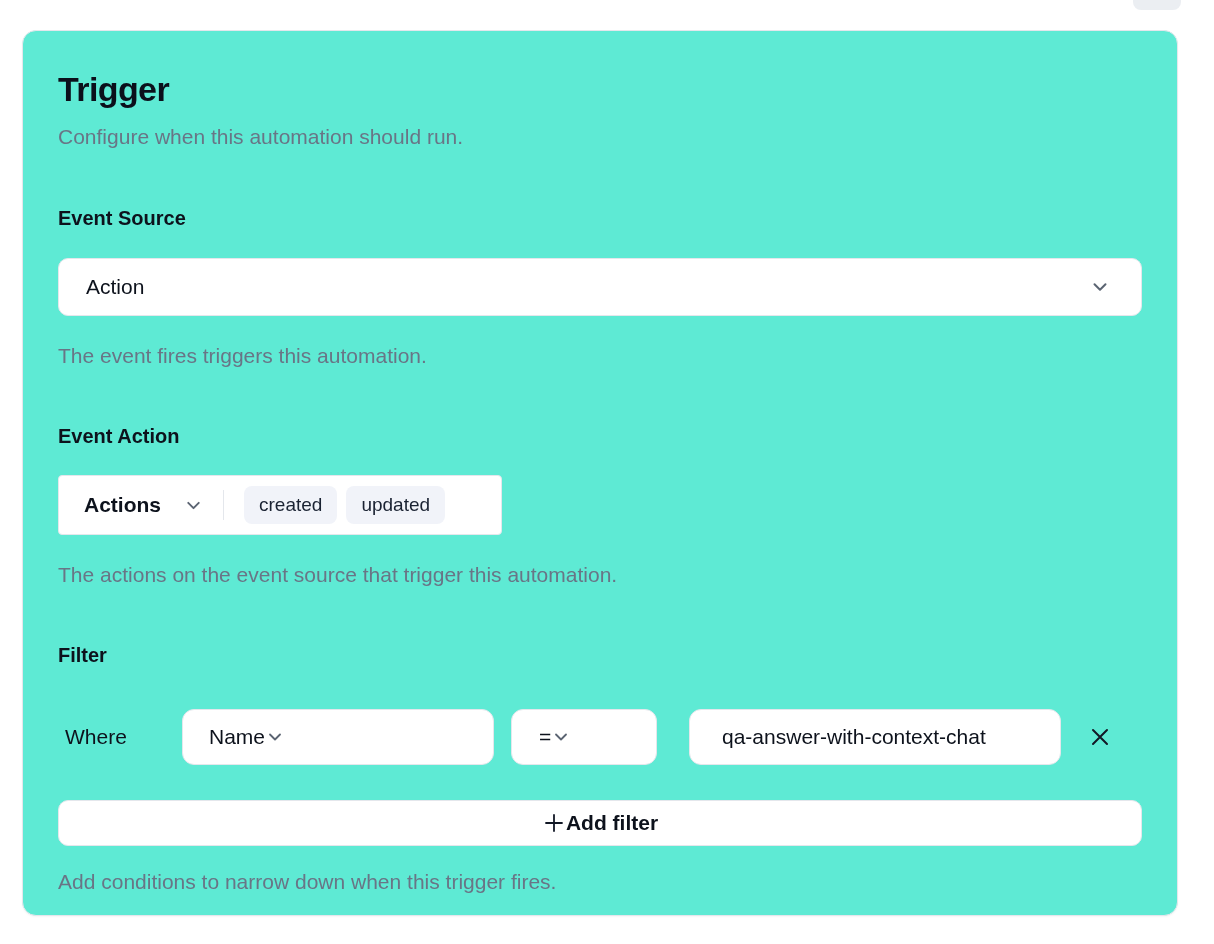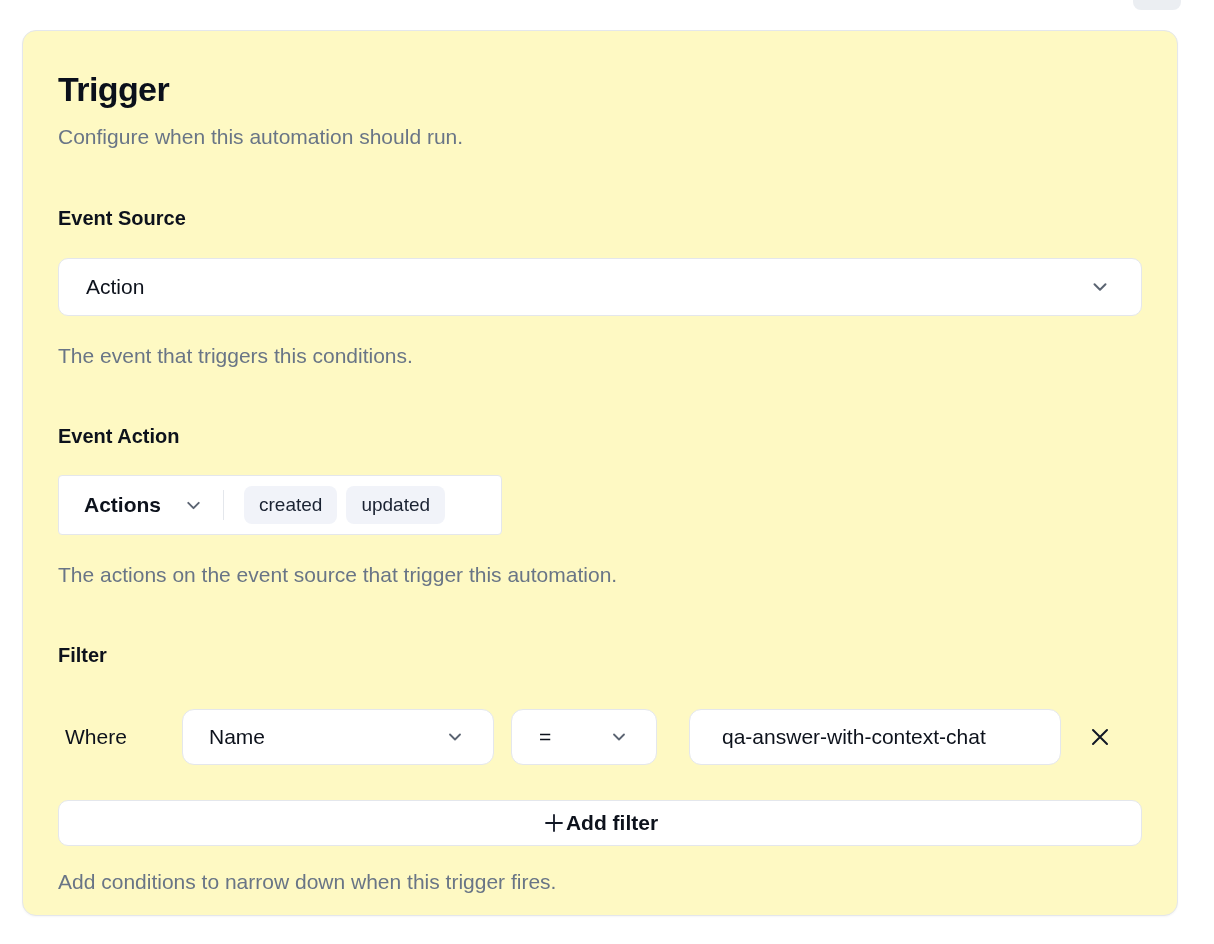--- a/index.html
+++ b/index.html
@@ -16,21 +16,21 @@
     left: 1133px; top: -7px;
     width: 48px; height: 17px;
     background: #e9ecf1;
     border-radius: 8px;
     opacity: 0.9;
   }
   .card {
     position: absolute;
     left: 22px; top: 30px;
     width: 1156px; height: 886px;
-    background: #fef9c3;
+    background: #5eead4;
     border: 1px solid #e4e7ec;
     border-radius: 14px;
     box-shadow: 0 1px 2px rgba(16,24,40,0.04);
     padding: 38px 35px 0 35px;
   }
   .page-title {
     font-size: 34px;
     font-weight: 700;
     line-height: 40px;
     letter-spacing: -0.6px;
@@ -128,21 +128,21 @@
     color: #0d121c;
     flex: none;
   }
   .mini-select {
     height: 56px;
     border: 1px solid #e4e7ec;
     border-radius: 12px;
     background: #fff;
     display: flex;
     align-items: center;
-    justify-content: space-between;
+    justify-content: flex-start;
     cursor: pointer;
     flex: none;
   }
   .field-select { width: 312px; padding: 0 28px 0 26px; margin-right: 17px; }
   .field-select .value { font-weight: 500; }
   .op-select { width: 146px; padding: 0 27px; margin-right: 32px; }
   .op-select .value { font-weight: 500; }
   .mini-select .value { font-size: 21px; color: #0d121c; }
   .value-box {
     width: 372px;
@@ -203,21 +203,21 @@
 
   <div class="field-label mt-section">Event Source</div>
   <div class="select-full">
     <span class="value">Action</span>
     <span class="icon">
       <svg width="22" height="22" viewBox="0 0 24 24" fill="none">
           <path d="M6 9l6 6 6-6" stroke="#5b6472" stroke-width="2.2" stroke-linecap="round" stroke-linejoin="round"></path>
         </svg>
     </span>
   </div>
-  <div class="helper-text helper-after-control">The event that triggers this conditions.</div>
+  <div class="helper-text helper-after-control">The event fires triggers this automation.</div>
 
   <div class="field-label mt-section">Event Action</div>
   <div class="actions-box">
     <div class="actions-trigger">
       <span class="label">Actions</span>
       <span class="icon">
         <svg width="21" height="21" viewBox="0 0 24 24" fill="none">
             <path d="M6 9l6 6 6-6" stroke="#5b6472" stroke-width="2.2" stroke-linecap="round" stroke-linejoin="round"></path>
           </svg>
       </span>

